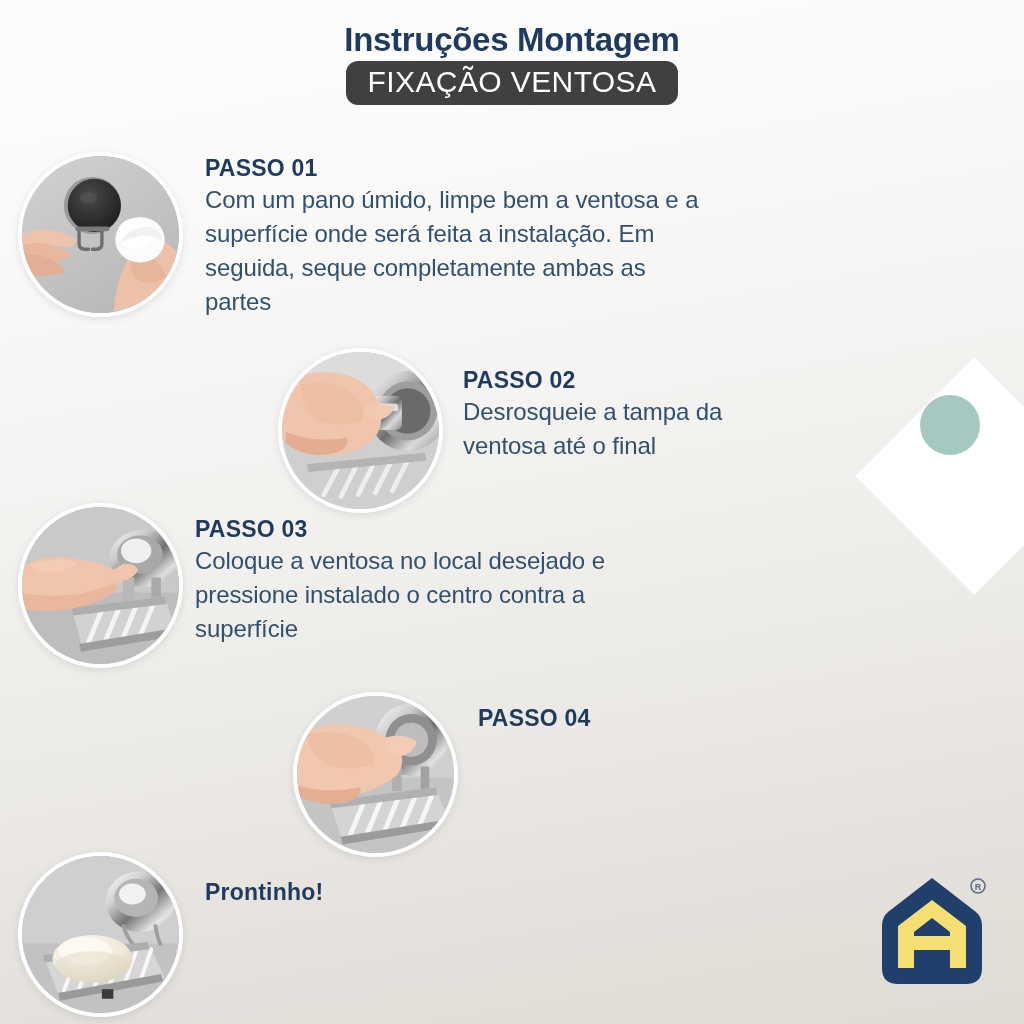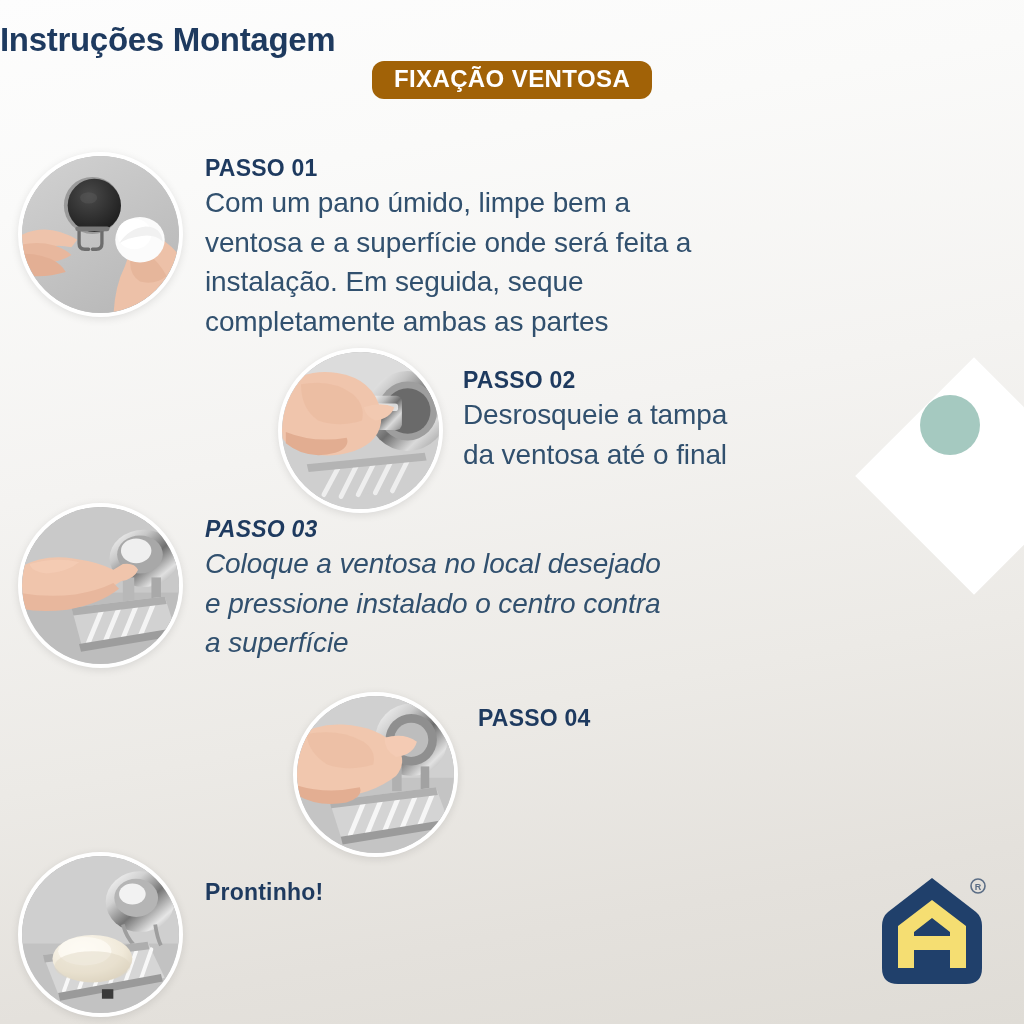--- a/index.html
+++ b/index.html
@@ -47,39 +47,39 @@
     border-radius: 50%;
     background: #a5c9c0;
   }
 
   
   .header {
     position: absolute;
     top: 22px;
     left: 0;
     width: 1024px;
-    text-align: left;
+    text-align: center;
   }
   .header-title {
     font-size: 33px;
     font-weight: bold;
     color: #1e3a5f;
     letter-spacing: -0.3px;
     line-height: 1.12;
   }
   .header-badge-wrap {
     margin-top: 2px;
     display: flex;
     justify-content: center;
   }
   .header-badge {
-    background: #a16207;
+    background: #404040;
     color: #ffffff;
-    font-size: 24px;
-    font-weight: bold;
+    font-size: 30px;
+    font-weight: normal;
     letter-spacing: 0.4px;
     padding: 5px 22px 8px 22px;
     border-radius: 12px;
     line-height: 1.05;
   }
 
   
   .step {
     position: absolute;
     display: flex;
@@ -100,39 +100,39 @@
 
   .step-text { padding-top: 2px; }
   .step-title {
     font-size: 23px;
     font-weight: bold;
     color: #1e3a5f;
     line-height: 1.25;
     letter-spacing: 0.2px;
   }
   .step-body {
-    font-size: 28px;
+    font-size: 24px;
     color: #31506e;
     line-height: 1.42;
     letter-spacing: -0.1px;
   }
   .step-body.justified { text-align: justify; }
 
   
   #step-1 { left: 18px;  top: 152px; }
   #step-1 .photo { width: 165px; height: 165px; }
   #step-1 .step-text { margin-left: 22px; width: 500px; }
 
   #step-2 { left: 278px; top: 348px; }
   #step-2 .photo { width: 165px; height: 165px; }
   #step-2 .step-text { margin-left: 20px; width: 300px; padding-top: 18px; }
 
   #step-3 { left: 18px;  top: 503px; }
   #step-3 .photo { width: 165px; height: 165px; }
-  #step-3 .step-text { margin-left: 22px; width: 470px; padding-top: 12px; font-style: italic; }
+  #step-3 .step-text { margin-left: 12px; width: 470px; padding-top: 12px; }
 
   #step-4 { left: 293px; top: 692px; }
   #step-4 .photo { width: 165px; height: 165px; }
   #step-4 .step-text { margin-left: 20px; width: 520px; padding-top: 12px; }
 
   #step-5 { left: 18px;  top: 852px; }
   #step-5 .photo { width: 165px; height: 165px; }
   #step-5 .step-text { margin-left: 22px; width: 400px; padding-top: 26px; }
 
   

